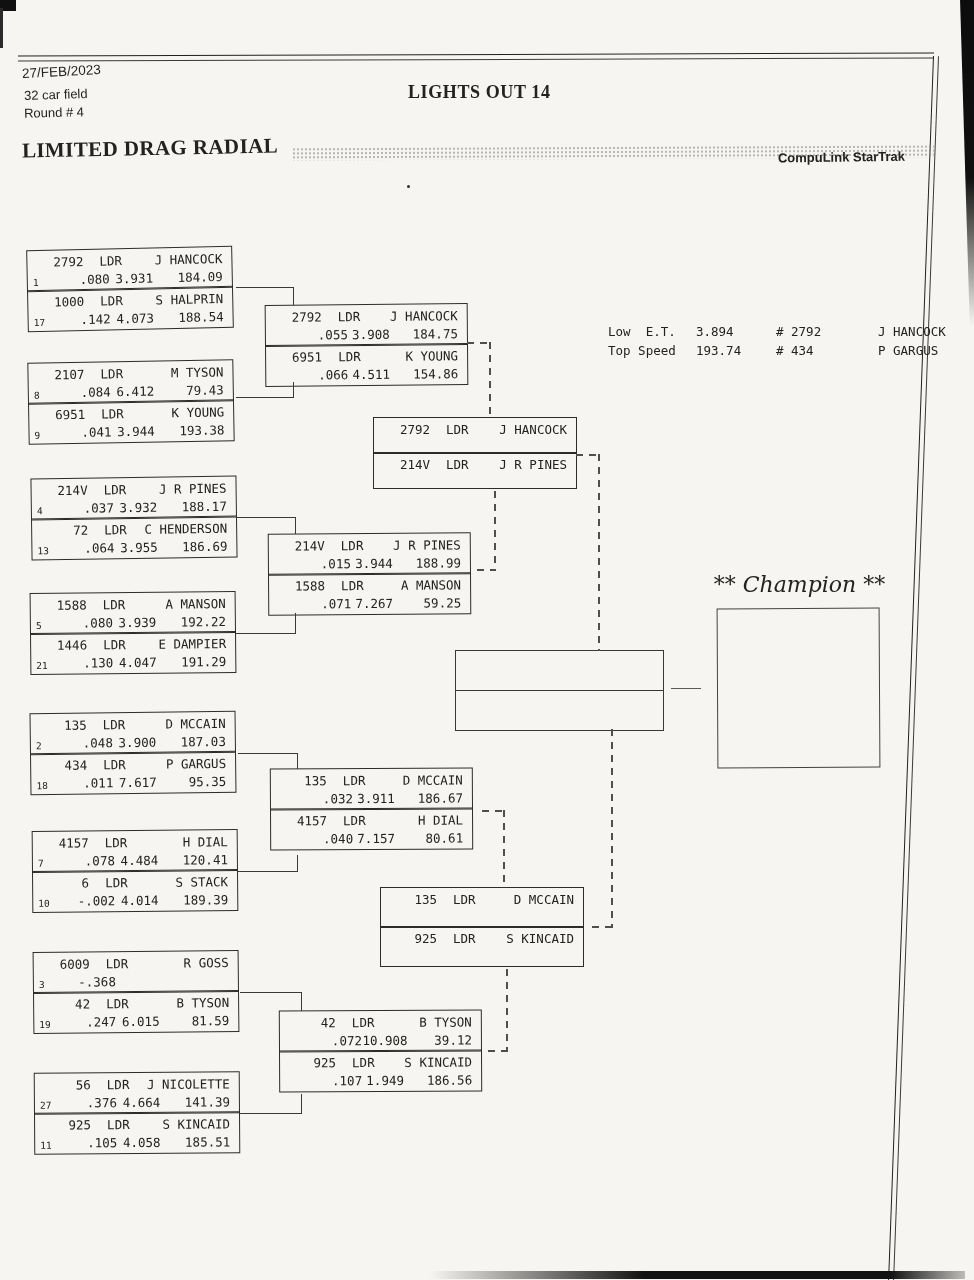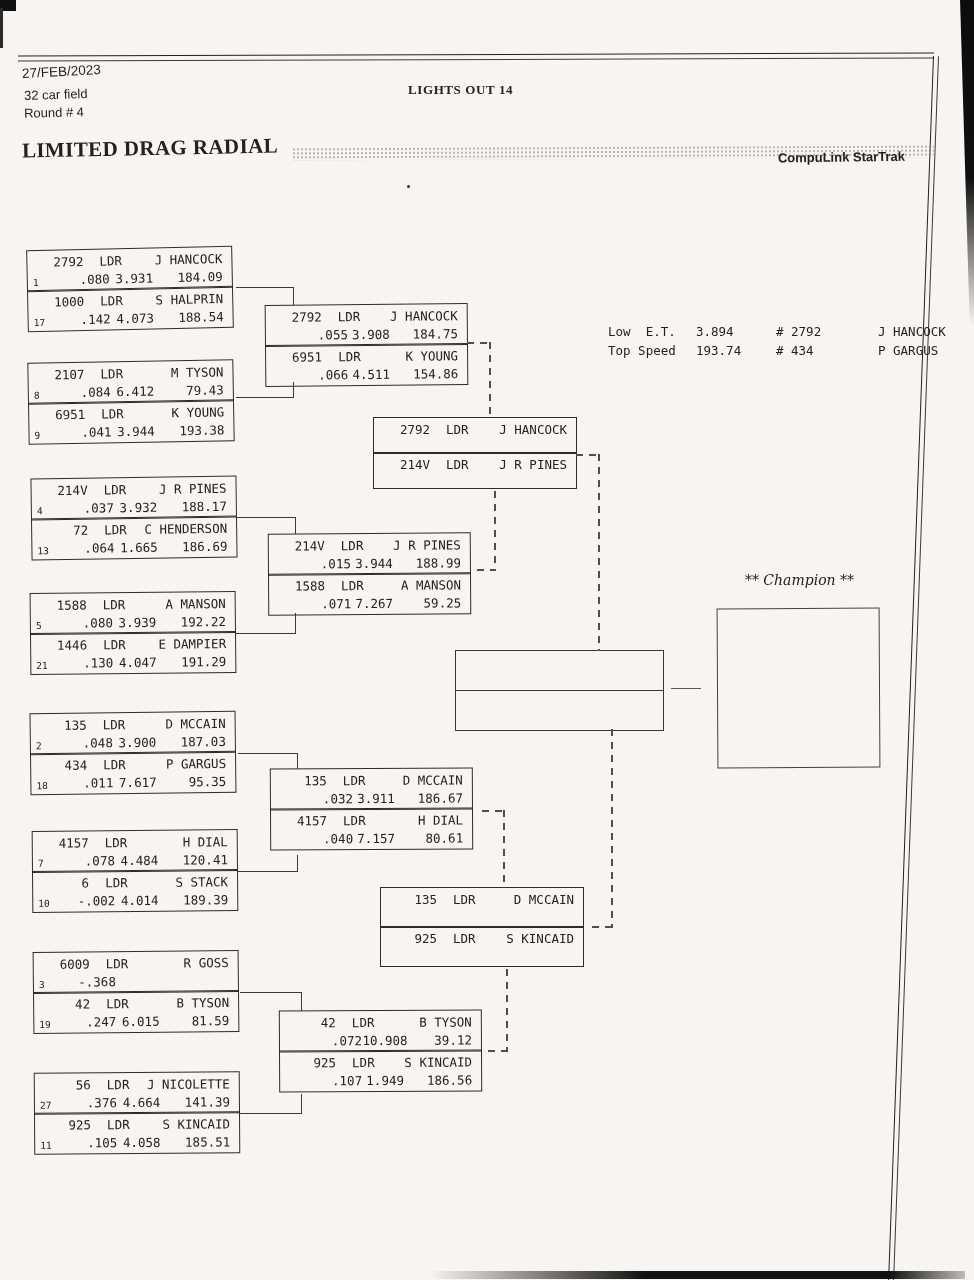--- a/index.html
+++ b/index.html
@@ -5,27 +5,27 @@
   html,body{margin:0;padding:0;background:#cfcdc9;}
   #sheet{position:relative;width:974px;height:1280px;background:#f6f5f1;overflow:hidden;
          font-family:"DejaVu Sans Mono",monospace;color:#24221e;}
   .abs{position:absolute;}
   
   .sans{font-family:"Liberation Sans",sans-serif;}
   .serif{font-family:"Liberation Serif",serif;}
   .date{left:22px;top:64px;font-size:13.5px;font-weight:500;transform:rotate(-3deg);}
   .fieldsize{left:24px;top:87px;font-size:13px;font-weight:500;transform:rotate(-2deg);}
   .roundno{left:24px;top:105px;font-size:13px;font-weight:500;transform:rotate(-1.5deg);}
-  .event-title{left:408px;top:82px;font-size:13px;font-weight:700;letter-spacing:.6px;}
+  .event-title{left:408px;top:82px;font-size:18px;font-weight:700;letter-spacing:.6px;}
   .class-title{left:22px;top:136px;font-size:21px;font-weight:700;letter-spacing:.4px;transform:rotate(-1.1deg);}
   .brand{left:0;top:155px;width:905px;text-align:right;font-size:13px;font-weight:700;transform:rotate(-.8deg);}
   .halftone{left:292px;top:146px;width:642px;height:13px;opacity:.5;transform:rotate(-.25deg);
             background-image:radial-gradient(#777 1px,transparent 1.3px);background-size:4px 4px;}
   .champ-label{left:712px;top:572px;width:175px;text-align:center;font-family:"DejaVu Serif",serif;
-               font-style:italic;font-size:14px;}
+               font-style:italic;font-size:22px;}
   
   .topline{left:18px;top:54px;width:916px;height:4px;border-top:1.6px solid #23211f;border-bottom:1.1px solid #3c3a38;transform:rotate(-.2deg);}
   .rightline{left:933px;top:56px;width:4px;height:1230px;border-left:1.6px solid #23211f;border-right:1.1px solid #3c3a38;transform-origin:top left;transform:rotate(2.1deg);}
   .art-tl{left:0;top:0;width:16px;height:11px;background:#101010;}
   .art-left{left:0;top:8px;width:3px;height:40px;background:#2a2a2a;}
   .art-right{left:949px;top:-4px;width:26px;height:330px;
              background:linear-gradient(to bottom,#0c0c0c 0%,#101010 55%,rgba(16,16,16,0) 100%);
              clip-path:polygon(42% 0,100% 0,100% 100%,80% 100%);}
   .art-bottom{left:430px;top:1271px;width:535px;height:8px;
               background:linear-gradient(to right,rgba(18,18,18,0),rgba(18,18,18,.45) 18%,#121212 40%,#121212 86%,rgba(18,18,18,.25));}
@@ -174,21 +174,21 @@
     </div>
     <div class="entry">
       <div class="l1">
           <span class="car">72</span>
           <span class="cls">LDR</span>
           <span class="drv">C HENDERSON</span>
         </div>
       <div class="l2">
           <span class="seed">13</span>
           <span class="rt">.064</span>
-          <span class="et">1.665</span>
+          <span class="et">3.955</span>
           <span class="spd">186.69</span>
         </div>
     </div>
   </div>
 
   <div class="box" style="left:30px;top:592px;transform:rotate(-.6deg);">
     <div class="entry">
       <div class="l1">
           <span class="car">1588</span>
           <span class="cls">LDR</span>

